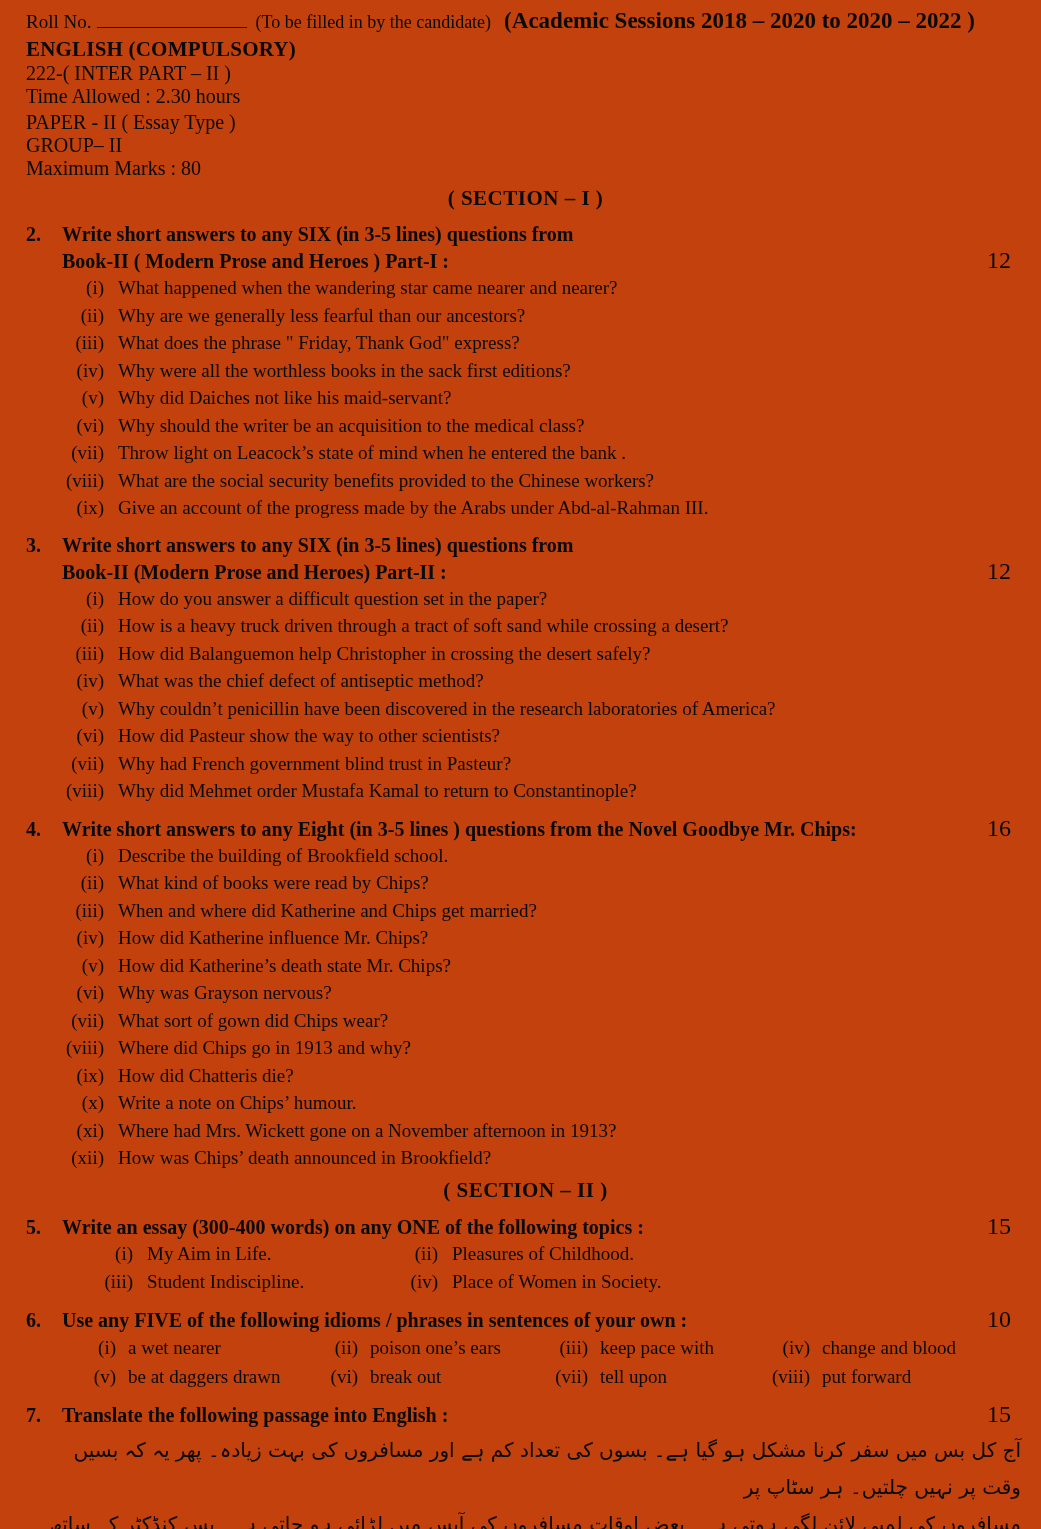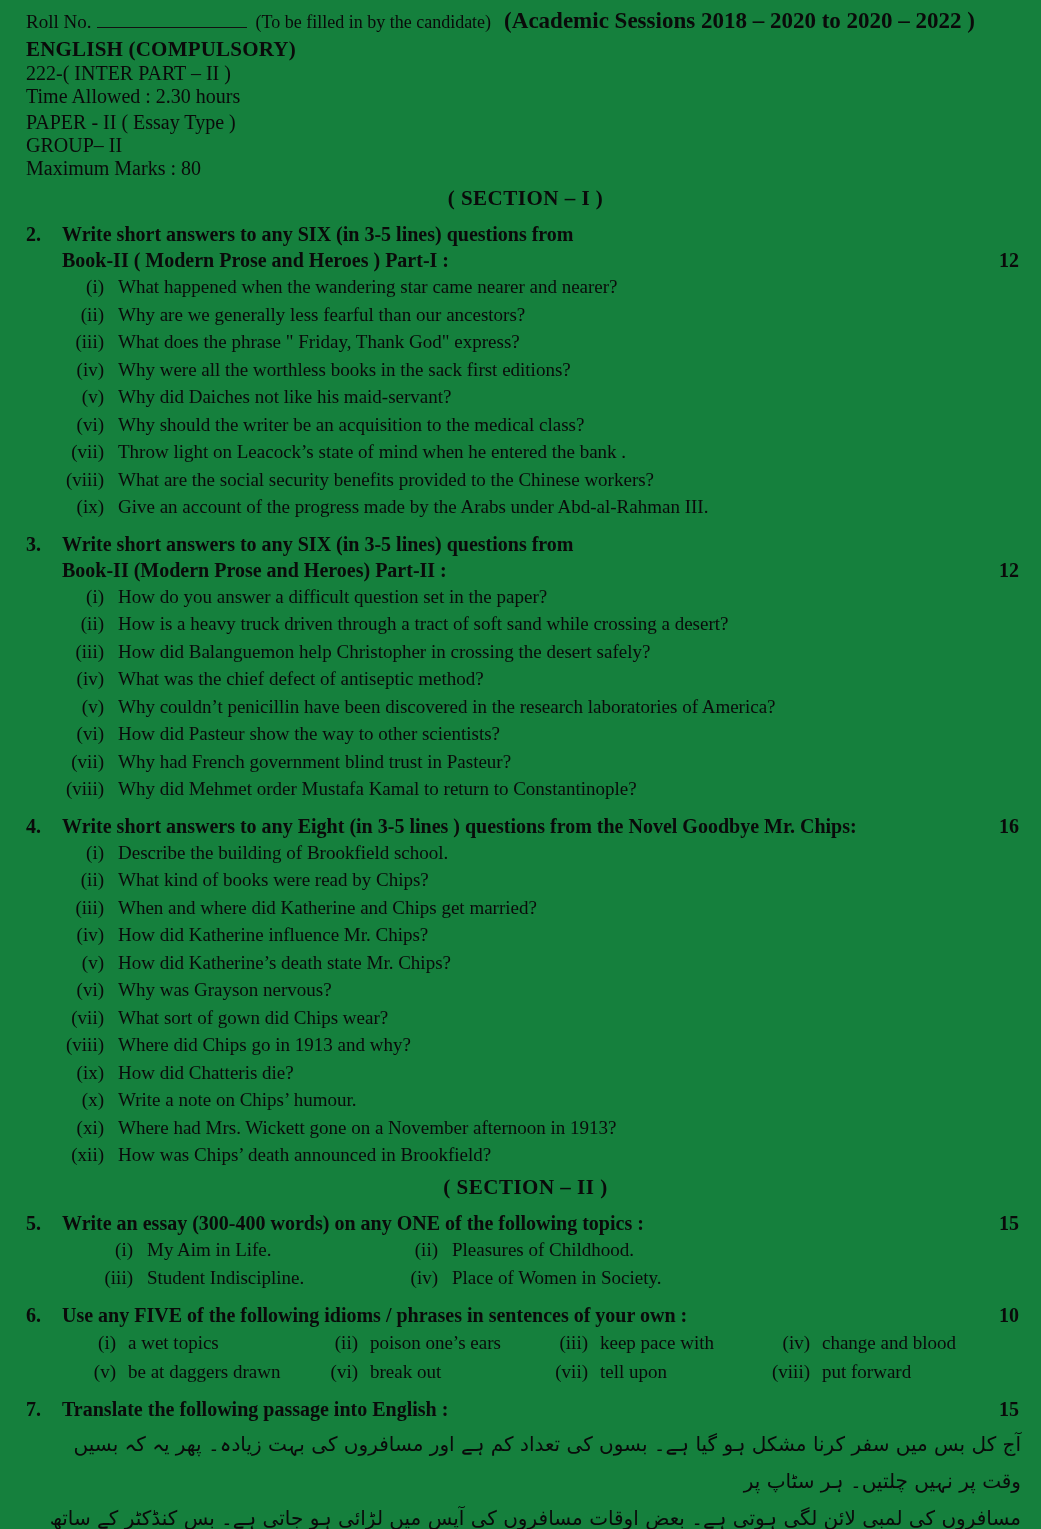--- a/index.html
+++ b/index.html
@@ -1,21 +1,21 @@
 <!DOCTYPE html>
 <html><head>
 <meta charset="utf-8">
 <style>
   html,body{margin:0;padding:0;background:#ffffff;}
   .page{
     position:relative;
     width:1041px;height:1529px;
     box-sizing:border-box;
     padding:8px 16px 0 26px;
-    background:#15803d;
+    background:#c2410c;
     color:#0a0a0a;
     font-family:"Liberation Serif", serif;
     font-size:19px;
     overflow:hidden;
   }
   
   .hrow{display:flex;align-items:baseline;}
   .hrow1{font-size:18px;}
   .roll{white-space:nowrap;font-size:19px;}
   .roll-line{display:inline-block;width:150px;border-bottom:1.5px solid #111;height:14px;margin:0 8px 0 6px;}
@@ -28,21 +28,21 @@
   .subject{font-weight:bold;font-size:21px;letter-spacing:.2px;}
   .papertype{font-size:20px;}
   .code,.group{font-size:20px;}
   .time,.marksmax{font-size:20px;}
   .sect{text-align:center;font-weight:bold;font-size:21px;margin:6px 0 4px 0;letter-spacing:.5px;}
   
   .q{margin-top:10px;}
   .qline{display:flex;align-items:baseline;line-height:26px;}
   .qnum{width:36px;font-weight:bold;font-size:20px;flex:0 0 auto;}
   .qtxt{font-weight:bold;font-size:20px;flex:1;}
-  .marks{flex:0 0 auto;width:40px;text-align:right;font-size:20px;font-weight:bold;padding-right:6px;}
+  .marks{flex:0 0 auto;width:40px;text-align:center;font-size:24px;font-weight:normal;padding-right:6px;}
   
   .item{display:flex;line-height:27.5px;}
   .inum{flex:0 0 78px;text-align:right;padding-right:14px;}
   .itxt{flex:1;}
   
   .trow{display:flex;line-height:28px;}
   .tcell{display:flex;}
   .tcell .inum{flex:0 0 auto;min-width:52px;padding-right:14px;}
   .t1{width:305px;margin-left:55px;}
   
@@ -265,21 +265,21 @@
 
   <div class="q">
     <div class="qline">
       <span class="qnum">6.</span>
       <span class="qtxt">Use any FIVE of the following idioms / phrases in sentences of your own  :</span>
       <span class="marks">10</span>
     </div>
     <div class="irow">
       <span class="icell c1">
           <span class="inum">(i)</span>
-          <span class="itxt">a wet topics</span>
+          <span class="itxt">a wet nearer</span>
         </span>
       <span class="icell c2">
           <span class="inum">(ii)</span>
           <span class="itxt">poison one’s ears</span>
         </span>
       <span class="icell c3">
           <span class="inum">(iii)</span>
           <span class="itxt">keep pace with</span>
         </span>
       <span class="icell c4">

